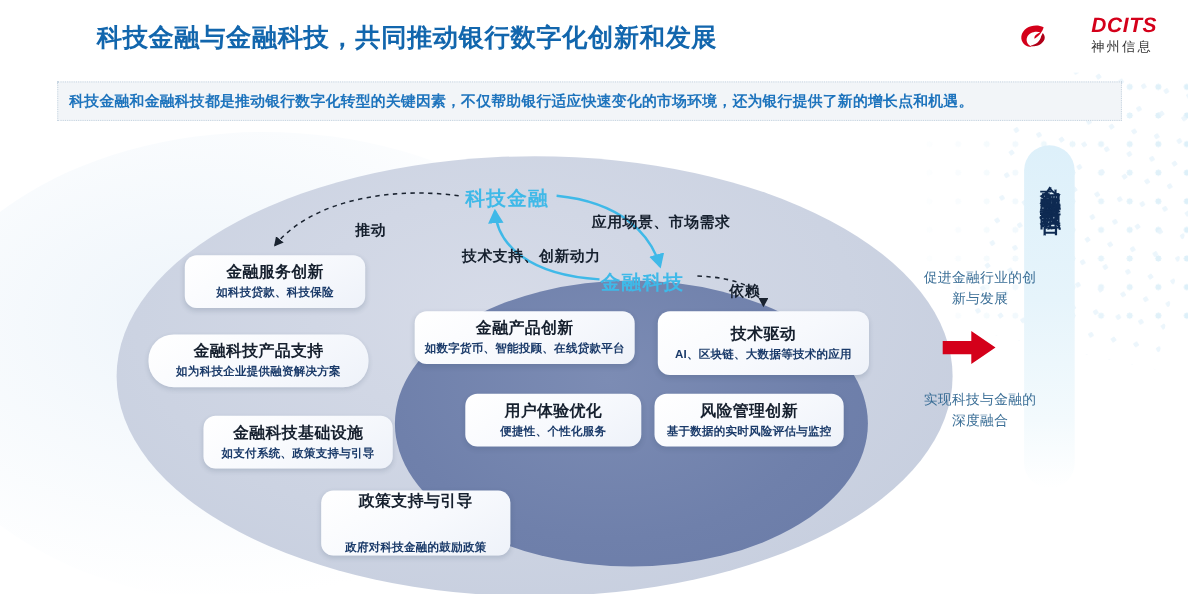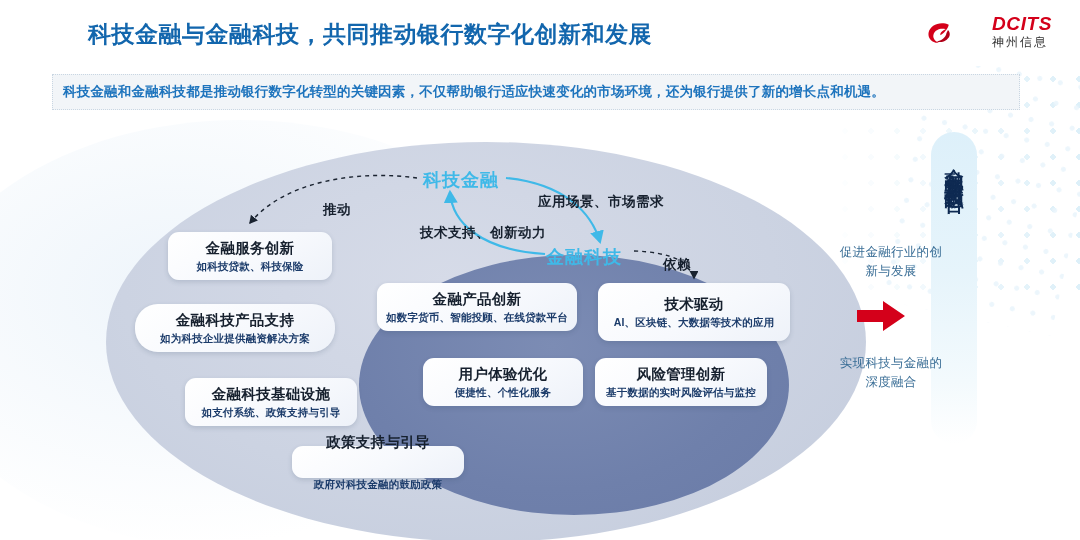--- a/index.html
+++ b/index.html
@@ -83,21 +83,21 @@
     box-shadow:0 2px 5px rgba(40,60,90,.16);
     display:flex;flex-direction:column;align-items:center;justify-content:center;
     box-sizing:border-box;text-align:center;
   }
   .node .nt{font-size:14.5px;font-weight:bold;color:#16202e;line-height:18px;letter-spacing:.3px;}
   .node .ns{font-size:10.5px;font-weight:bold;color:#1b3b6a;line-height:14px;margin-top:2px;letter-spacing:.2px;}
 
   #n-fsi{left:168px;top:114px;width:164px;height:48px;}
   #n-ftp{left:135px;top:186px;width:200px;height:48px;border-radius:23px;}
   #n-fti{left:185px;top:260px;width:172px;height:48px;}
-  #n-pol{left:292px;top:328px;width:172px;height:32px;gap:24px;}
+  #n-pol{left:292px;top:328px;width:172px;height:59px;gap:24px;}
 
   #n-fpi{left:377px;top:165px;width:200px;height:48px;}
   #n-tech{left:598px;top:165px;width:192px;height:58px;}
   #n-ux{left:423px;top:240px;width:160px;height:48px;}
   #n-risk{left:595px;top:240px;width:172px;height:48px;}
 
   
   .cyanlbl{position:absolute;font-size:18px;font-weight:bold;color:#3fb9e8;letter-spacing:1px;white-space:nowrap;}
   #lbl-kjjr{left:423px;top:50px;}
   #lbl-jrkj{left:546px;top:127px;}

